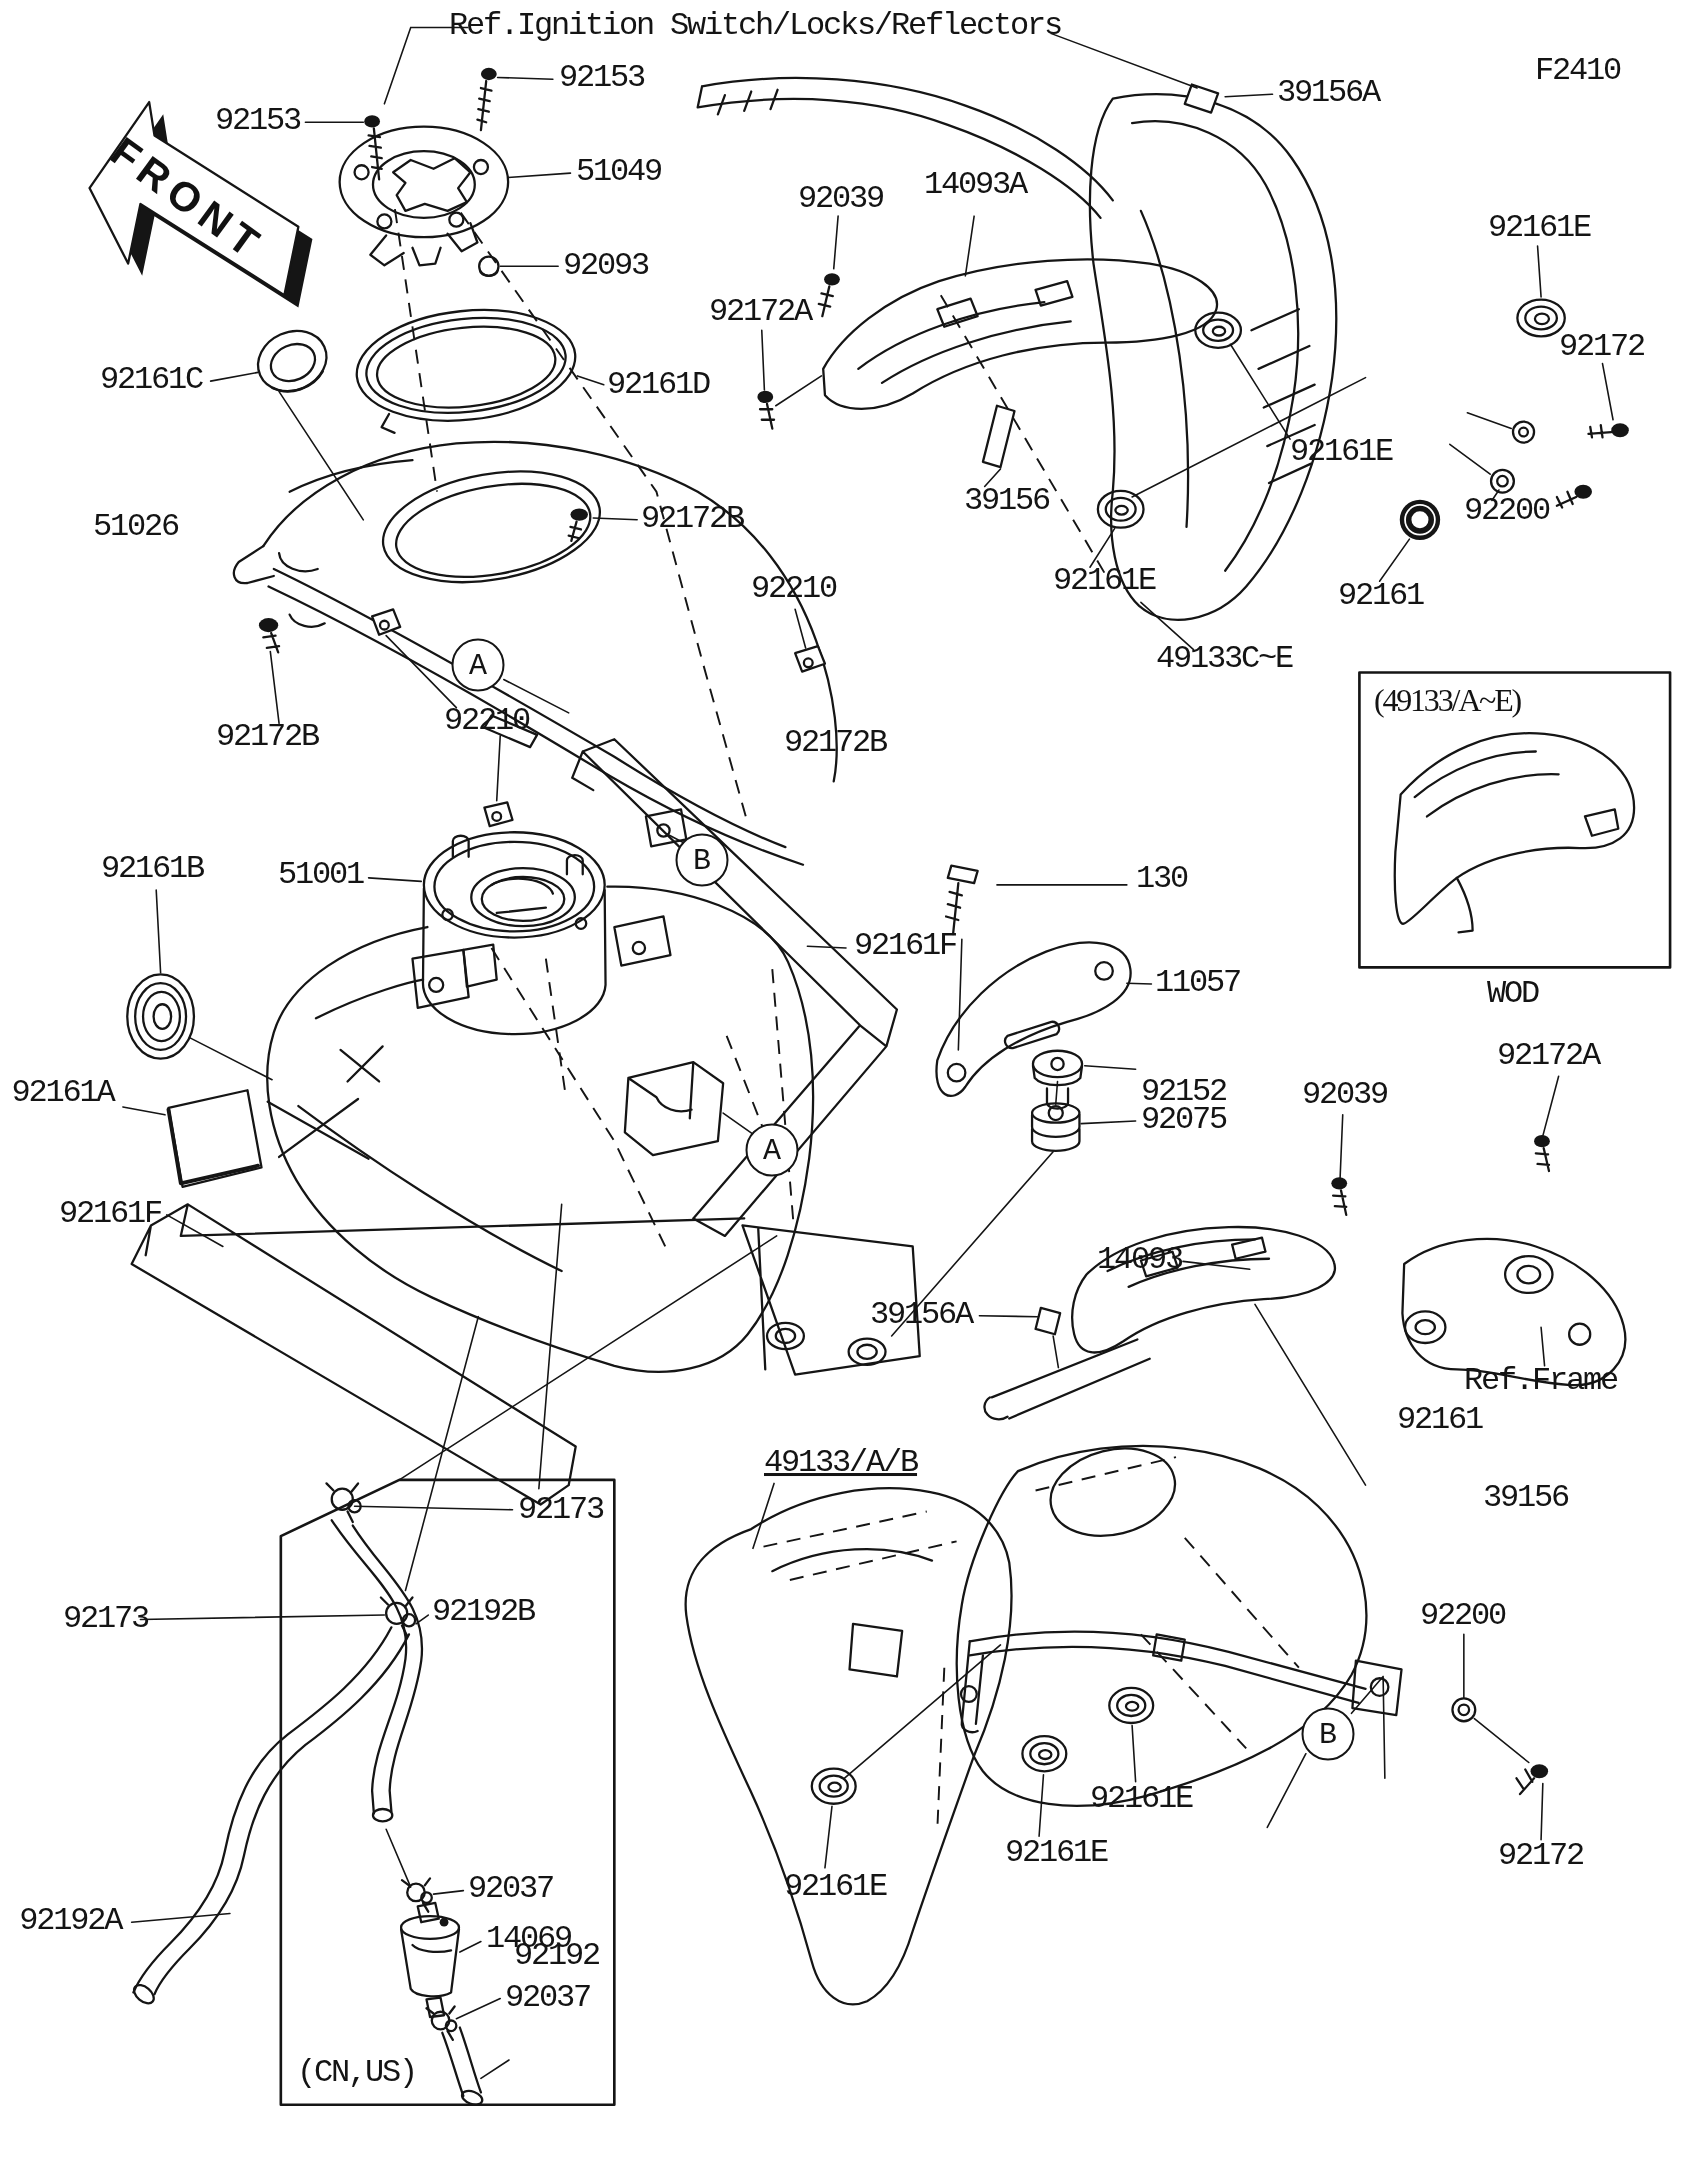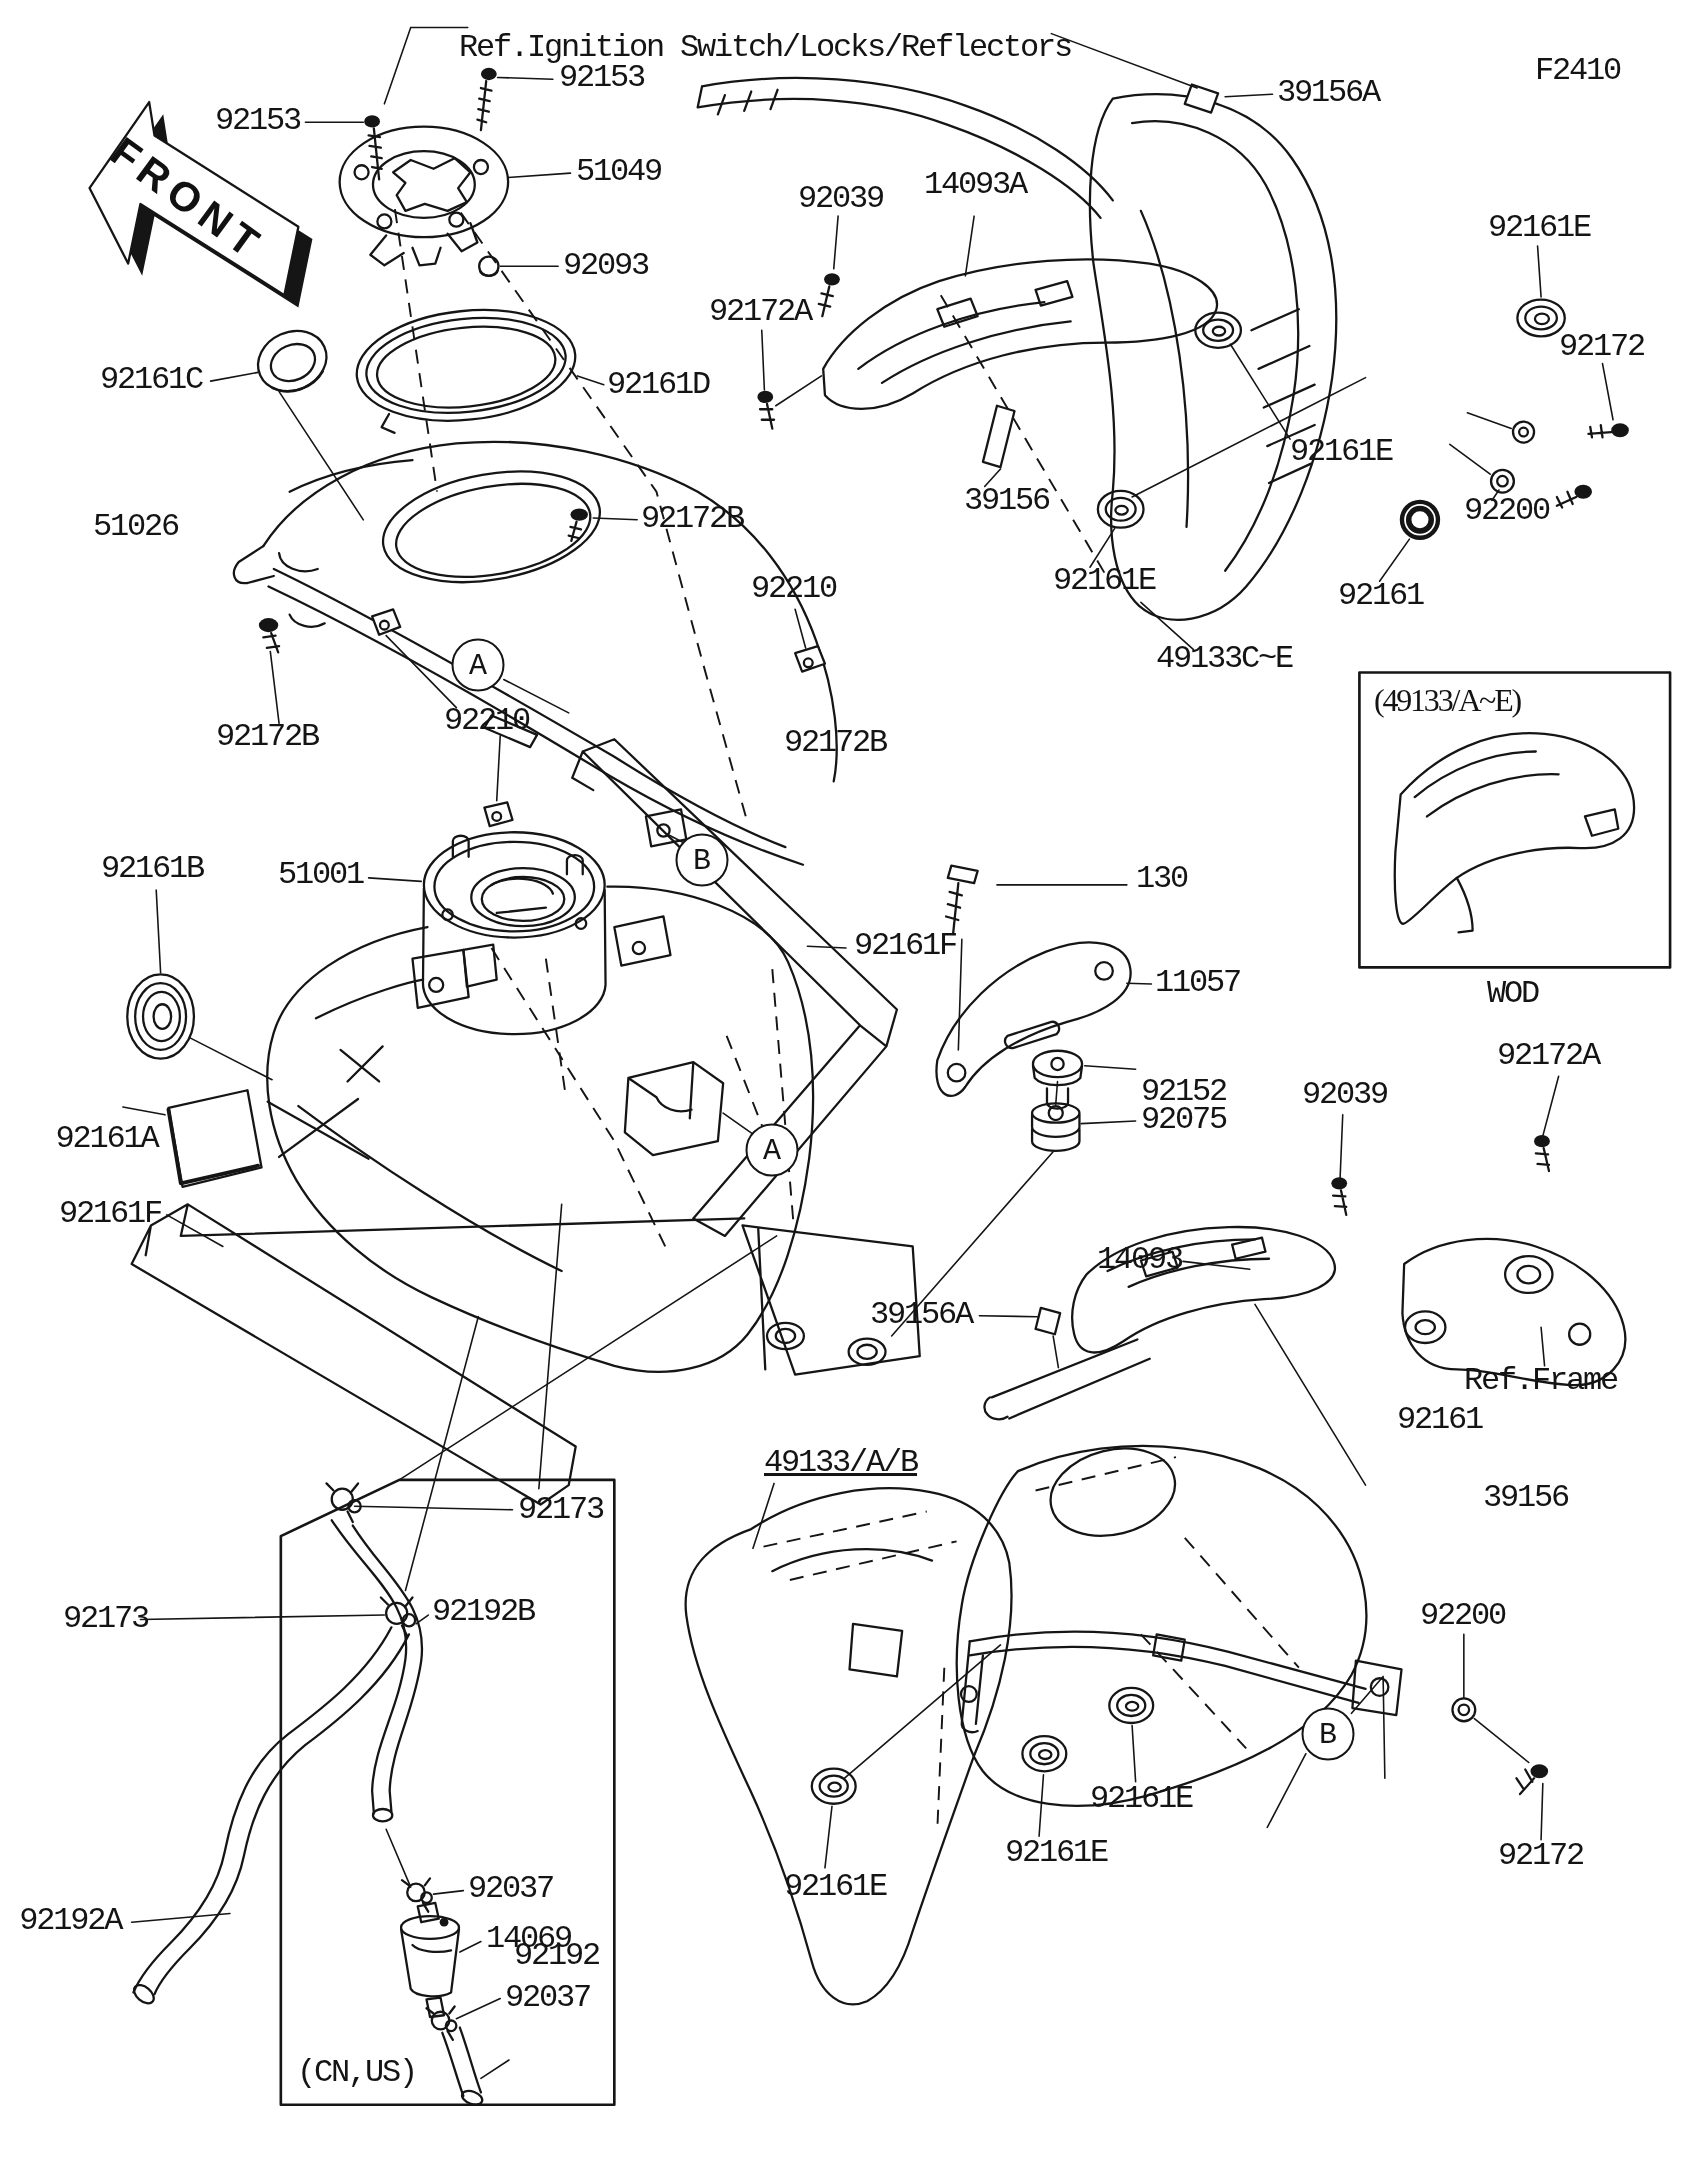--- a/index.html
+++ b/index.html
@@ -376,21 +376,21 @@
     <path class="lnthin" d="M570 2277 L520 2300"></path>
     <path class="ln" d="M504 2316 C514 2342 520 2366 528 2388 M524 2310 C534 2338 540 2362 548 2384"></path>
     <ellipse class="ln" transform="rotate(20 538 2390)" cx="538" cy="2390" rx="12" ry="7"></ellipse>
     <path class="lnthin" d="M580 2347 L548 2368"></path>
   </g>
 
   <path class="lnthin" d="M1360 740 L1300 686"></path>
 </svg>
 
 <div id="labels">
-      <span class="part-label" style="left: 459px; top: 27px; margin-top: 22px;">Ref.Ignition Switch/Locks/Reflectors</span>
+      <span class="part-label" style="left: 449px; top: 27px;">Ref.Ignition Switch/Locks/Reflectors</span>
       <span class="part-label" style="left: 559px; top: 79px;">92153</span>
       <span class="part-label" style="left: 215px; top: 122px;">92153</span>
       <span class="part-label" style="left: 576px; top: 173px;">51049</span>
       <span class="part-label" style="left: 563px; top: 267px;">92093</span>
       <span class="part-label" style="left: 1535px; top: 72px;">F2410</span>
       <span class="part-label" style="left: 1277px; top: 94px;">39156A</span>
       <span class="part-label" style="left: 798px; top: 200px;">92039</span>
       <span class="part-label" style="left: 924px; top: 186px;">14093A</span>
       <span class="part-label" style="left: 1488px; top: 229px;">92161E</span>
       <span class="part-label" style="left: 1559px; top: 348px;">92172</span>
@@ -411,21 +411,21 @@
       <span class="part-label" style="left: 784px; top: 744px;">92172B</span>
       <span class="part-label" style="left: 1374px; top: 702px; font-family: Liberation Serif, serif;">(49133/A~E)</span>
       <span class="part-label" style="left: 1487px; top: 995px;">WOD</span>
       <span class="part-label" style="left: 101px; top: 870px;">92161B</span>
       <span class="part-label" style="left: 278px; top: 876px;">51001</span>
       <span class="part-label" style="left: 1136px; top: 880px;">130</span>
       <span class="part-label" style="left: 854px; top: 947px;">92161F</span>
       <span class="part-label" style="left: 1155px; top: 984px;">11057</span>
       <span class="part-label" style="left: 1141px; top: 1069px; margin-top: 24px;">92152</span>
       <span class="part-label" style="left: 1141px; top: 1121px;">92075</span>
-      <span class="part-label" style="left: 11.4px; top: 1140px; margin-left: 44px;">92161A</span>
+      <span class="part-label" style="left: 11.4px; top: 1094px;">92161A</span>
       <span class="part-label" style="left: 1302px; top: 1096px;">92039</span>
       <span class="part-label" style="left: 1497px; top: 1057px;">92172A</span>
       <span class="part-label" style="left: 59px; top: 1215px;">92161F</span>
       <span class="part-label" style="left: 1097px; top: 1261px;">14093</span>
       <span class="part-label" style="left: 1464px; top: 1382px;">Ref.Frame</span>
       <span class="part-label" style="left: 870px; top: 1316px;">39156A</span>
       <span class="part-label" style="left: 764px; top: 1464px; text-decoration: underline;">49133/A/B</span>
       <span class="part-label" style="left: 1397px; top: 1421px;">92161</span>
       <span class="part-label" style="left: 1483px; top: 1499px;">39156</span>
       <span class="part-label" style="left: 518px; top: 1511px;">92173</span>

